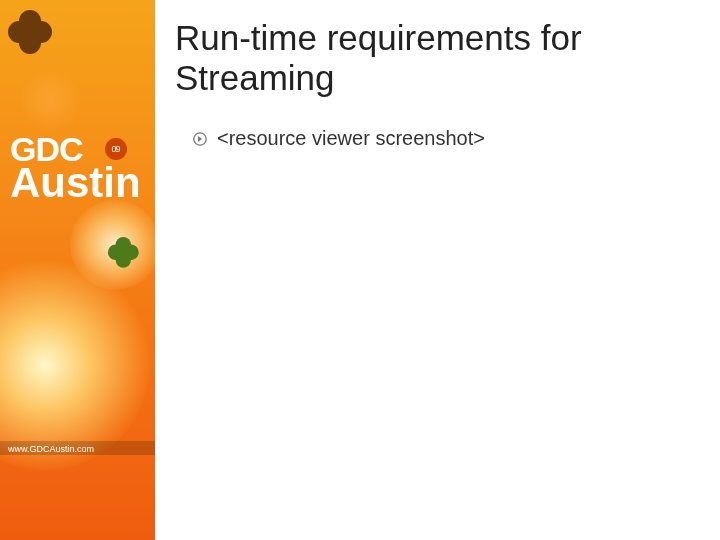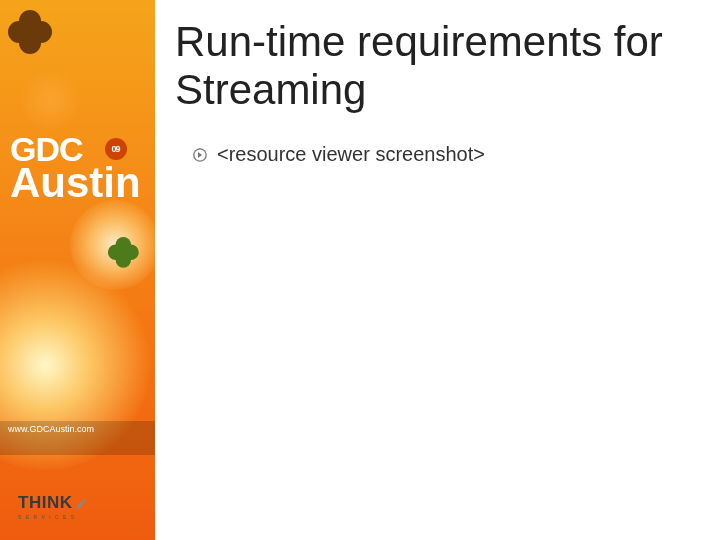--- a/index.html
+++ b/index.html
@@ -20,29 +20,29 @@
   .petal.p3 { top: 11px; left: 22px; }
   .petal.p4 { top: 22px; left: 11px; }
   .clover.mid .petal { background: #4d7a1a; }
   
   .glow { position: absolute; border-radius: 50%; }
   .glow.a { width: 210px; height: 210px; left: -60px; top: 260px; background: radial-gradient(circle, rgba(255,255,210,0.95) 0%, rgba(255,220,120,0.8) 30%, rgba(245,160,30,0.1) 70%); }
   .glow.b { width: 90px; height: 90px; left: 70px; top: 200px; background: radial-gradient(circle, rgba(255,255,230,0.85) 0%, rgba(255,220,140,0.6) 40%, rgba(245,160,30,0) 75%); }
   .glow.c { width: 60px; height: 60px; left: 20px; top: 70px; background: radial-gradient(circle, rgba(255,170,60,0.6) 0%, rgba(245,160,30,0) 75%); }
   .logo-block { position: absolute; top: 135px; left: 10px; color: #fff; }
   .logo-gdc { font-family: Arial, sans-serif; font-weight: 900; font-size: 34px; letter-spacing: -1px; line-height: 0.85; display: flex; align-items: center; gap: 20px; }
-  .badge09 { display: inline-flex; align-items: center; justify-content: center; width: 22px; height: 22px; border-radius: 50%; background: #cc4400; font-size: 9px; font-weight: bold; margin-left: 2px; }
+  .badge09 { display: inline-flex; align-items: center; justify-content: center; width: 22px; height: 22px; border-radius: 50%; background: #cc4400; font-size: 9px; font-weight: normal; margin-left: 2px; }
   .logo-austin { font-family: "Trebuchet MS", Arial, sans-serif; font-weight: 700; font-size: 42px; letter-spacing: 0; line-height: 0.9; }
-  .url-bar { position: absolute; bottom: 85px; left: 0; right: 0; height: 34px; background: rgba(0,0,0,0.18); color: #fff; font-size: 9px; padding: 3px 8px; }
+  .url-bar { position: absolute; bottom: 85px; left: 0; right: 0; height: 14px; background: rgba(0,0,0,0.18); color: #fff; font-size: 9px; padding: 3px 8px; }
   .think-block { position: absolute; bottom: 20px; left: 18px; color: #3a3a3a; }
   .think-main { font-family: Arial, sans-serif; font-weight: 800; font-size: 17px; letter-spacing: 0.5px; display: flex; align-items: center; gap: 2px; }
   .think-icon { display:inline-block; width:14px; height:14px; }
   .think-sub { font-size: 5px; letter-spacing: 1.5px; color: #555; margin-top: 1px; }
   .content { flex: 1; padding: 18px 30px 20px 20px; }
-  .title { font-family: Verdana, Geneva, sans-serif; font-size: 42px; font-weight: 400; color: #222; line-height: 1.15; margin-bottom: 28px; }
+  .title { font-family: Verdana, Geneva, sans-serif; font-size: 35px; font-weight: 400; color: #222; line-height: 1.15; margin-bottom: 28px; }
   .bullet-row { display: flex; align-items: flex-start; gap: 10px; margin-left: 18px; }
   .bullet-icon { width: 14px; height: 14px; flex-shrink: 0; margin-top: 5px; }
   .bullet-text { font-size: 20px; color: #333; }
 </style>
 </head>
 <body>
 
 <div class="slide">
 
   <div class="sidebar">
@@ -66,31 +66,20 @@
     <div class="logo-block">
       <div class="logo-gdc">
         <span>GDC</span>
         <span class="badge09">09</span>
       </div>
       <div class="logo-austin">Austin</div>
     </div>
 
     <div class="url-bar">www.GDCAustin.com</div>
 
-    <div class="think-block">
-      <div class="think-main">
-        <span>THINK</span>
-        <span class="think-icon">
-          <svg viewBox="0 0 14 14">
-              <path d="M2 12 Q5 4 12 2 Q9 8 4 12 Z" fill="#888"></path>
-            </svg>
-        </span>
-      </div>
-      <div class="think-sub">S E R V I C E S</div>
-    </div>
   </div>
 
   <div class="content">
     <h1 class="title">Run-time requirements for Streaming</h1>
 
     <div class="bullet-row">
       <span class="bullet-icon">
         <svg viewBox="0 0 14 14">
           <circle cx="7" cy="7" r="6.2" fill="none" stroke="#777" stroke-width="1.3"></circle>
           <path d="M5 4 L9 7 L5 10 Z" fill="#777"></path>

